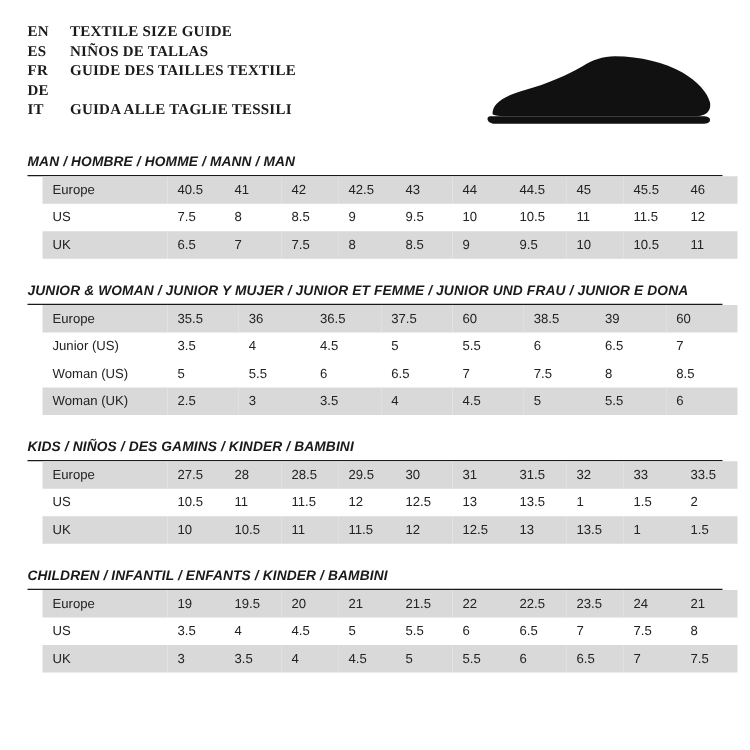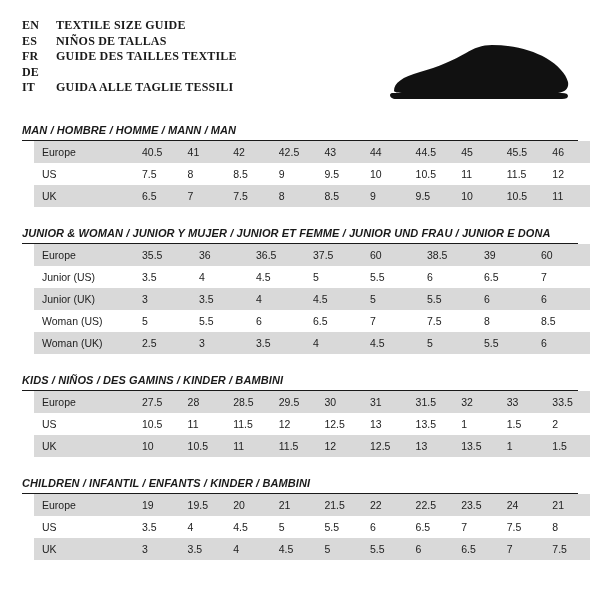--- a/index.html
+++ b/index.html
@@ -199,31 +199,20 @@
               <td class="label">Junior (US)</td>
               <td>3.5</td>
               <td>4</td>
               <td>4.5</td>
               <td>5</td>
               <td>5.5</td>
               <td>6</td>
               <td>6.5</td>
               <td>7</td>
             </tr>
-            <tr class="shaded">
-              <td class="label">Junior (UK)</td>
-              <td>3</td>
-              <td>3.5</td>
-              <td>4</td>
-              <td>4.5</td>
-              <td>5</td>
-              <td>5.5</td>
-              <td>6</td>
-              <td>6</td>
-            </tr>
             <tr>
               <td class="label">Woman (US)</td>
               <td>5</td>
               <td>5.5</td>
               <td>6</td>
               <td>6.5</td>
               <td>7</td>
               <td>7.5</td>
               <td>8</td>
               <td>8.5</td>

